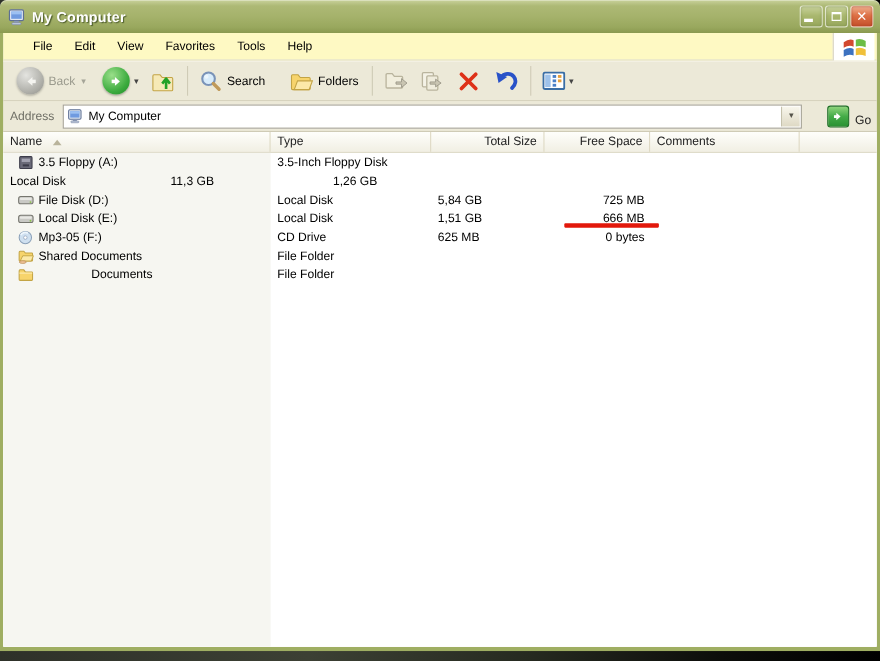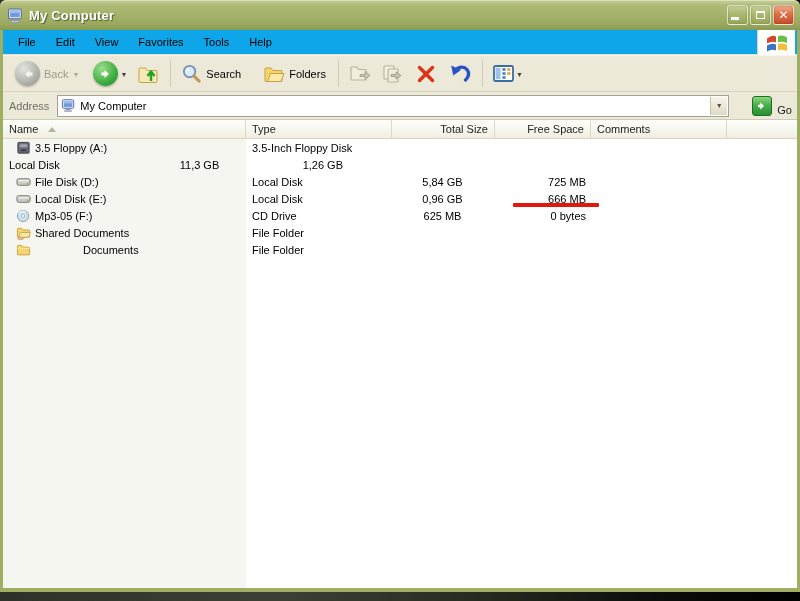--- a/index.html
+++ b/index.html
@@ -38,21 +38,21 @@
   .winbtn.close {
     background:linear-gradient(180deg,#f0b090 0%,#dd7045 45%,#c44f2b 100%);
     box-shadow:inset 0 0 2px rgba(120,30,10,.6);
   }
   .glyph-min { width:8px; height:3px; background:#fff; align-self:flex-end; margin:0 0 4px -6px; }
   .glyph-max { width:9px; height:8px; border:1px solid #fff; border-top:2px solid #fff; }
   .glyph-x { color:#fff; font-weight:bold; font-size:12px; line-height:1; font-family:"DejaVu Sans", sans-serif; }
   
   .menubar {
     height:25px; flex:0 0 25px; display:flex; align-items:center;
-    background:#0ea5e9; padding-left:7px; position:relative;
+    background:#fef9c3; padding-left:19px; position:relative;
     border-bottom:1px solid #e2dfcd;
   }
   .menu-item { padding:3px 8px; margin-right:4px; cursor:default; }
   .logo-box {
     position:absolute; right:2px; top:0; width:38px; height:25px; background:#fff;
     border-left:1px solid #d6d2be; display:flex; align-items:center; justify-content:center;
   }
   
   .toolbar {
     height:37px; flex:0 0 37px; display:flex; align-items:center;
@@ -105,21 +105,21 @@
     width:0; height:0; margin:4px 0 0 10px;
     border-left:4px solid transparent; border-right:4px solid transparent; border-bottom:5px solid #b9b39b;
   }
   .lv-body { flex:1; position:relative; background:#fff; }
   .name-shade { position:absolute; left:0; top:0; bottom:0; width:243px; background:#f6f6f1; }
   .lv-rows { position:relative; }
   .lv-row { display:flex; height:17px; align-items:center; }
   .cell { padding:0 6px; white-space:nowrap; overflow:hidden; }
   .cell.name { width:243px; display:flex; align-items:center; padding:0 6px 0 13px; }
   .cell.type { width:146px; }
-  .cell.size { width:103px; text-align:center; padding-right:8px; }
+  .cell.size { width:103px; text-align:left; padding-right:8px; }
   .cell.free { width:96px; text-align:right; padding-right:5px; }
   .cell.comm { width:136px; }
   .row-icon { width:15px; height:14px; margin-right:4px; flex:0 0 auto; }
   .name-label { }
   .indented .name-label { margin-left:48px; }
   .red-underline {
     position:absolute; left:510px; top:64px; width:86px; height:4px;
     background:#e2180b; border-radius:1px;
   }
   
@@ -346,21 +346,21 @@
         <div class="lv-row">
           <div class="cell name">
             <svg class="row-icon" viewBox="0 0 16 14">
               <rect x="1" y="3.5" width="14" height="7" rx="2" fill="#c9c9c5" stroke="#76766f" stroke-width="1"></rect>
               <rect x="2.2" y="4.6" width="11.6" height="2.2" rx="1" fill="#e8e8e4"></rect>
               <circle cx="12.5" cy="8.8" r="0.9" fill="#8bc34a"></circle>
             </svg>
             <span class="name-label">Local Disk (E:)</span>
           </div>
           <div class="cell type">Local Disk</div>
-          <div class="cell size">0,96 GB</div>
+          <div class="cell size">1,51 GB</div>
           <div class="cell free">666 MB</div>
           <div class="cell comm"></div>
         </div>
 
         <div class="lv-row">
           <div class="cell name">
             <svg class="row-icon" viewBox="0 0 16 14">
               <circle cx="7.5" cy="7" r="6" fill="#cfe0f0" stroke="#8aa0b8" stroke-width="1"></circle>
               <path d="M3 4.5 A5 5 0 0 1 10 2.8" fill="none" stroke="#eef6fd" stroke-width="1.6"></path>
               <circle cx="7.5" cy="7" r="1.7" fill="#fff" stroke="#98a8c0" stroke-width="0.8"></circle>

